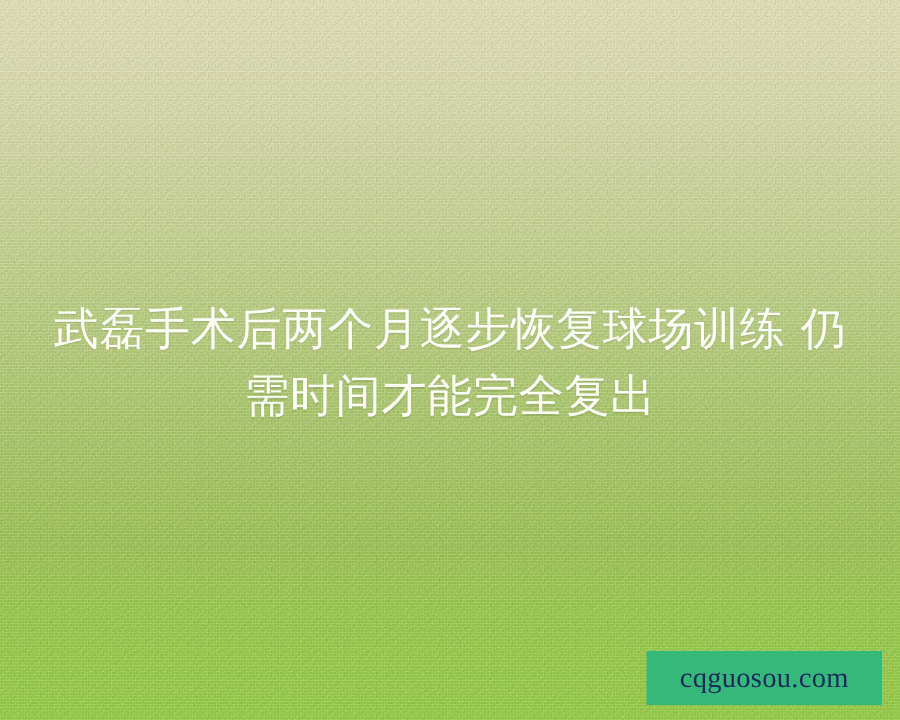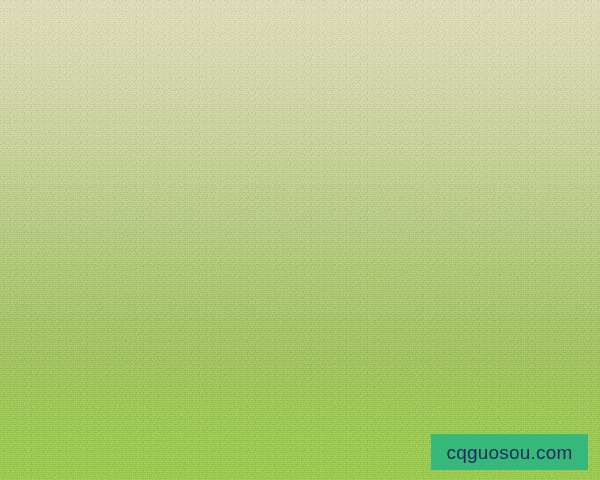--- a/index.html
+++ b/index.html
@@ -93,29 +93,33 @@
     display: flex;
     align-items: center;
     justify-content: center;
   }
   #watermark-text {
     color: #1b2a5c;
     font-size: 19px;
     line-height: 19px;
     letter-spacing: 0.2px;
     font-weight: 400;
-    font-family: Liberation Sans, sans-serif;
+    font-family: Liberation Serif, serif;
   }
 </style>
 </head>
 <body>
 
 <div id="canvas">
 
   <div id="noise-layer"></div>
   <div id="noise-layer2"></div>
 
+  <div id="headline">
+    <span class="hl-line">武磊手术后两个月逐步恢复球场训练 仍</span>
+    <span class="hl-line">需时间才能完全复出</span>
+  </div>
 
   <div id="watermark">
     <span id="watermark-text">cqguosou.com</span>
   </div>
 
 </div>
 
 </body></html>

